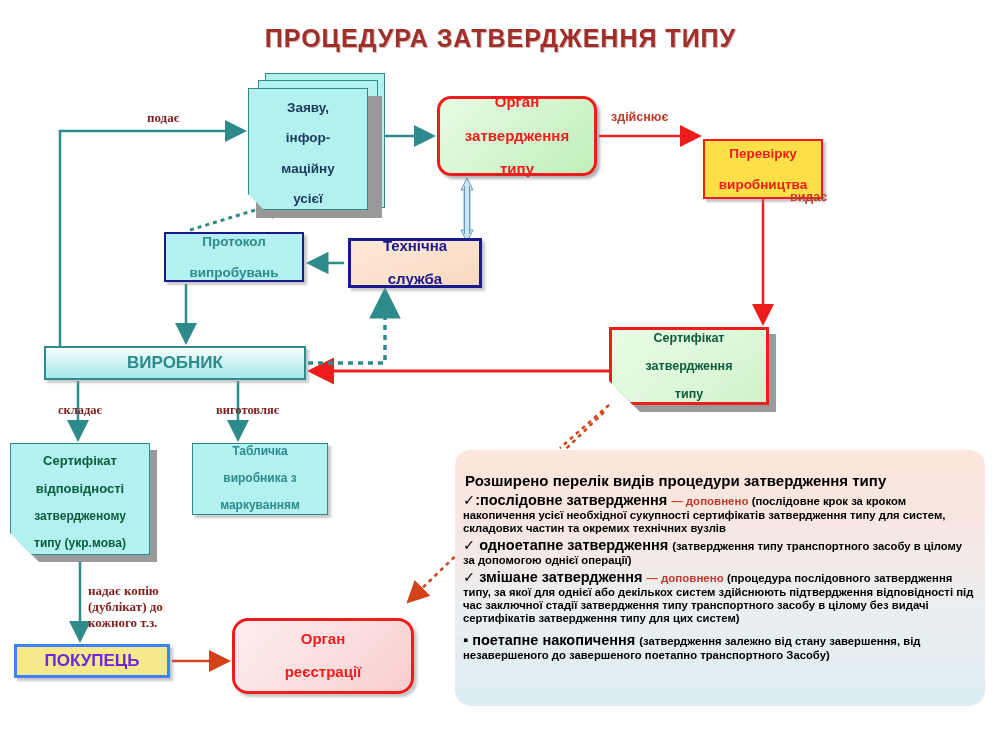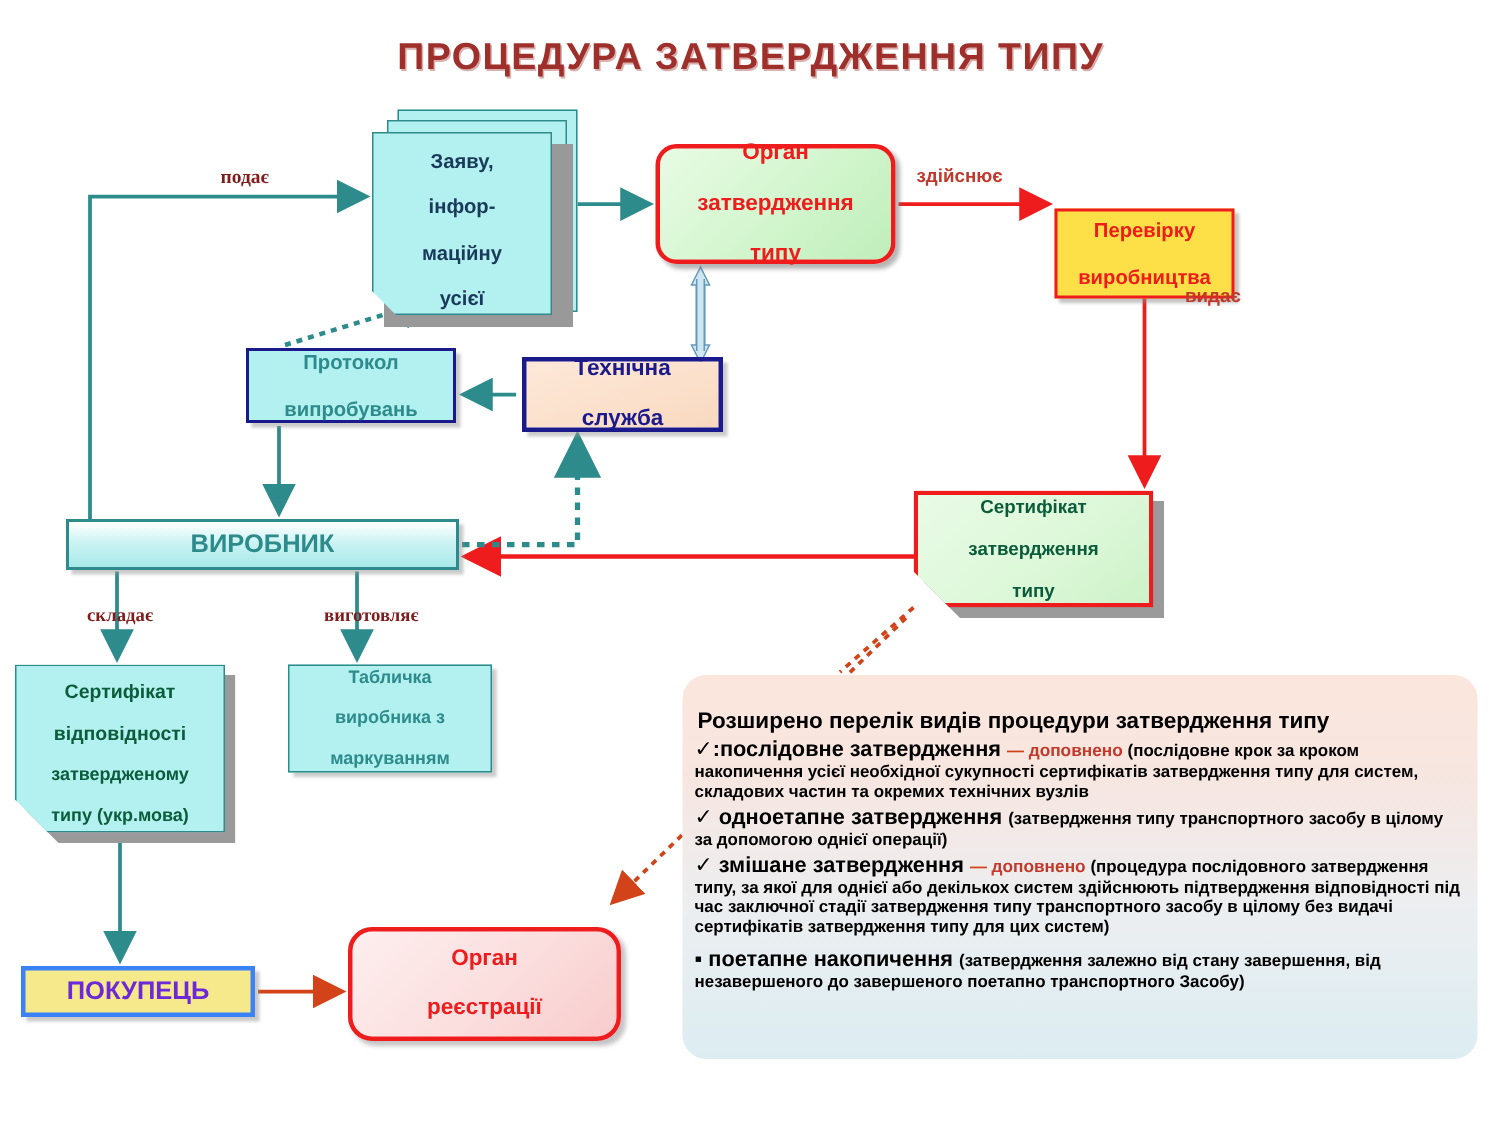--- a/index.html
+++ b/index.html
@@ -288,20 +288,23 @@
       <span>затвердження</span><br>
       <span>типу</span>
     </span>
   </div>
 
   <div class="abs lbl lbl-teal" id="lbl-podaje">подає</div>
   <div class="abs lbl lbl-red" id="lbl-zdijsnuje">здійснює</div>
   <div class="abs lbl lbl-red" id="lbl-vydaje">видає</div>
   <div class="abs lbl lbl-teal" id="lbl-skladaje">складає</div>
   <div class="abs lbl lbl-teal" id="lbl-vygotovlyaje">виготовляє</div>
+  <div class="abs lbl lbl-teal" id="lbl-nadaje">надає копію
+(дублікат) до
+кожного т.з.</div>
 
   <div class="abs" id="infoPanel">
     <div class="ptitle">Розширено перелік видів процедури затвердження типу</div>
     <div id="infoItems">
         <div class="bullet"><span class="hd">✓:послідовне затвердження </span><span class="dash"> — </span><span class="dop">доповнено </span><span>(послідовне крок за кроком накопичення усієї необхідної сукупності сертифікатів затвердження типу для систем, складових частин та окремих технічних вузлів</span></div>
         <div class="bullet"><span class="hd">✓ одноетапне затвердження </span><span>(затвердження типу транспортного засобу в цілому за допомогою однієї операції)</span></div>
         <div class="bullet" style="margin-top: 1px;"><span class="hd">✓ змішане затвердження </span><span class="dash"> — </span><span class="dop">доповнено </span><span>(процедура послідовного затвердження типу, за якої для однієї або декількох систем здійснюють підтвердження відповідності під час заключної стадії затвердження типу транспортного засобу в цілому без видачі сертифікатів затвердження типу для цих систем)</span></div>
         <div class="bullet" style="margin-top: 7px;"><span class="hd">▪ поетапне  накопичення </span><span>(затвердження залежно від стану завершення, від незавершеного до  завершеного поетапно транспортного Засобу)</span></div>
       </div>
   </div>

